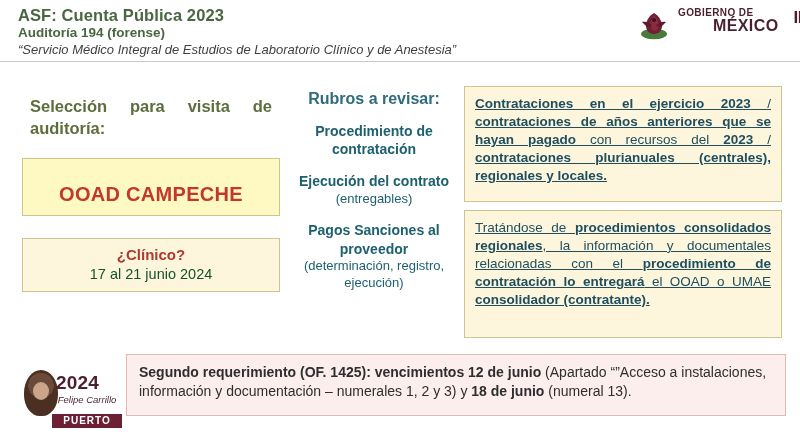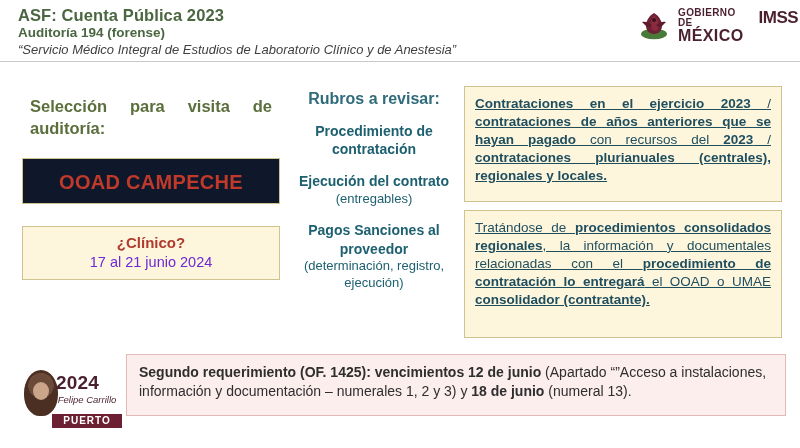--- a/index.html
+++ b/index.html
@@ -72,20 +72,21 @@
     font-size: 10px;
     font-weight: bold;
     letter-spacing: 0.4px;
     display: block;
   }
   .gov-text .g2 {
     font-size: 16px;
     font-weight: bold;
     letter-spacing: 0.4px;
     display: block;
+    margin-left: 35px;
   }
   .gov-sep {
     width: 1px;
     height: 34px;
     background: #7a7a7a;
     margin: 0 7px 0 8px;
   }
   .gov-imss {
     font-size: 17px;
     font-weight: bold;
@@ -102,23 +103,23 @@
   .sel-title {
     font-size: 16.5px;
     font-weight: bold;
     color: #5b6e3b;
     line-height: 1.32;
     text-align: justify;
     padding: 0 8px;
   }
   .ooad-box {
     margin-top: 18px;
-    background: #0f172a;
+    background: #fef9c3;
     border: 1.5px solid #cfc48f;
-    padding: 12px 4px 9px;
+    padding: 24px 4px 9px;
     text-align: center;
   }
   .ooad-box .ooad-text {
     font-size: 20px;
     font-weight: bold;
     color: #c0392b;
     letter-spacing: 0.3px;
   }
   .cuando-box {
     margin-top: 22px;
@@ -128,21 +129,21 @@
     text-align: center;
   }
   .cuando-q {
     font-size: 15px;
     font-weight: bold;
     color: #b03a2e;
     display: block;
   }
   .cuando-d {
     font-size: 14.5px;
-    color: #6d28d9;
+    color: #14532d;
     display: block;
     margin-top: 3px;
   }
 
   
   .mid-col {
     position: absolute;
     left: 298px; top: 90px;
     width: 152px;
     text-align: center;

